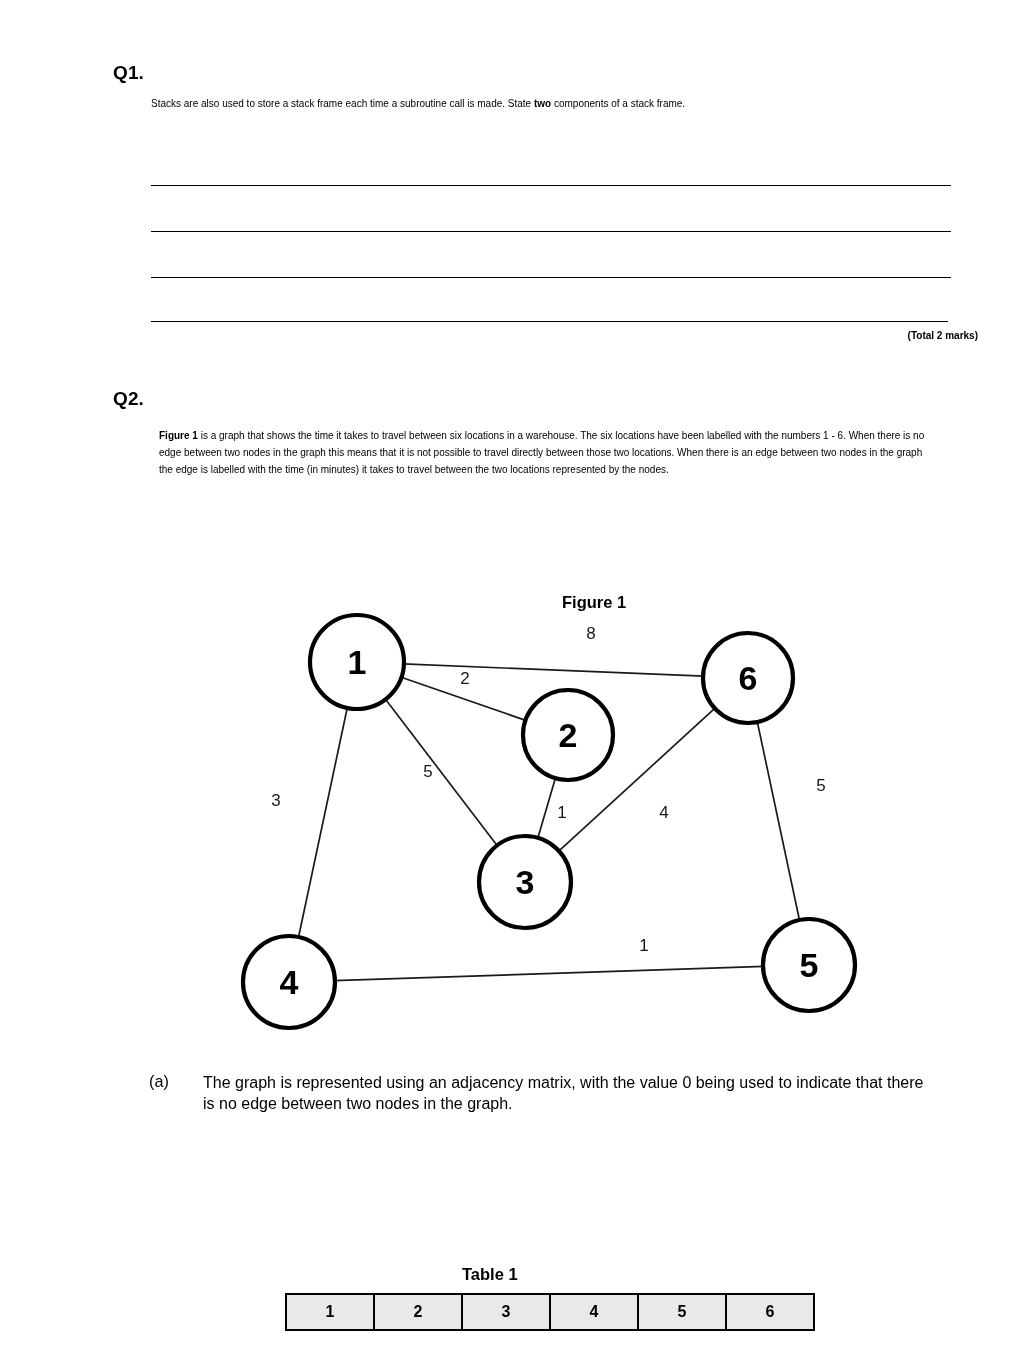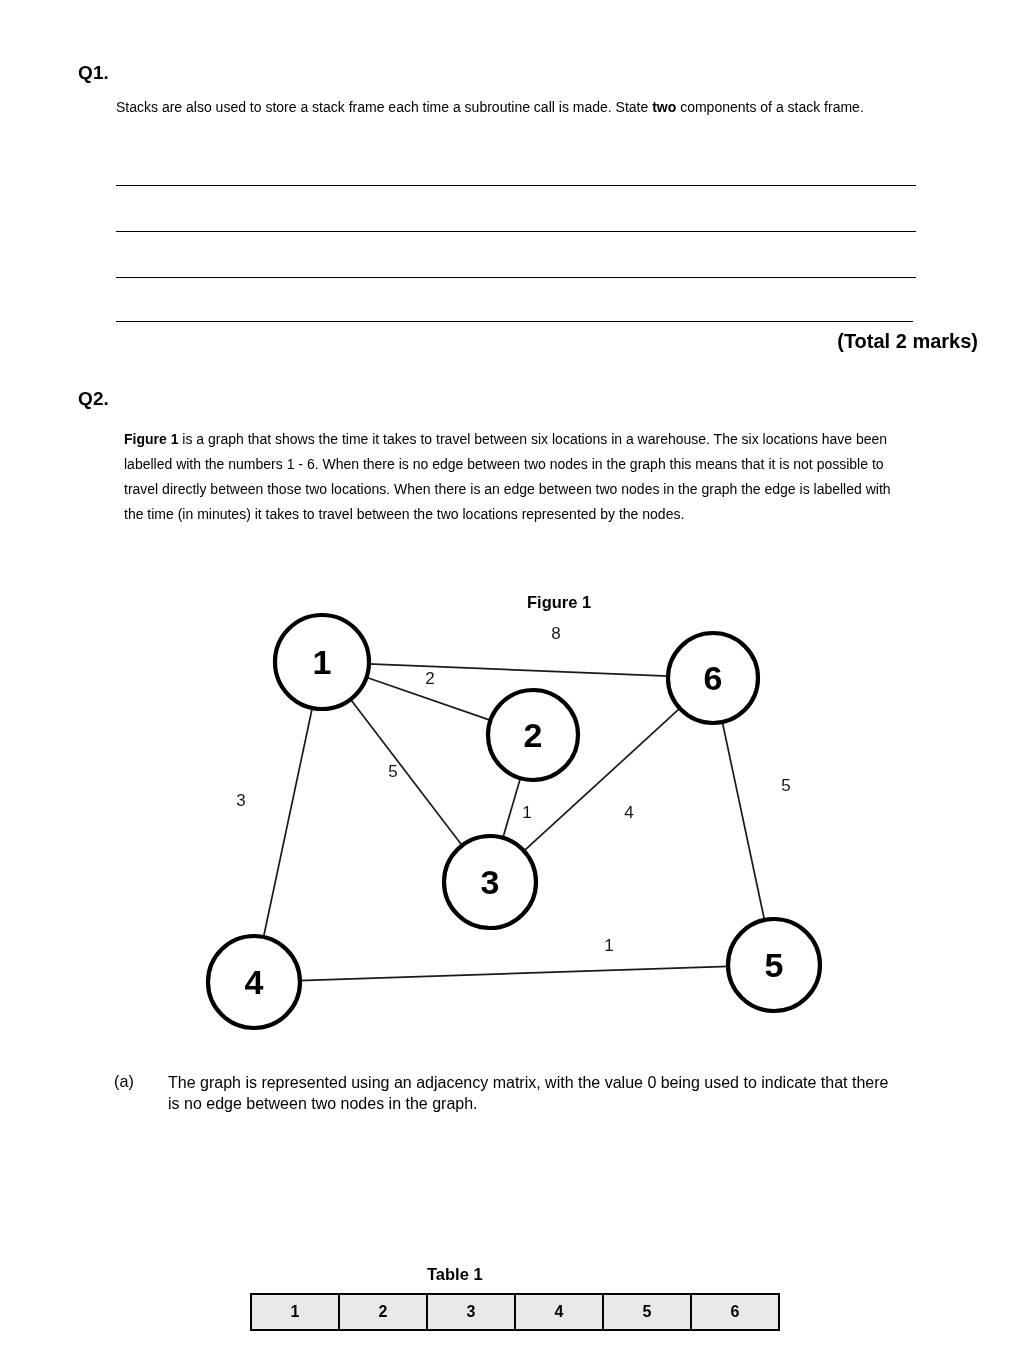--- a/index.html
+++ b/index.html
@@ -12,36 +12,37 @@
     height: 1364px;
     position: relative;
     font-family: "Liberation Sans", sans-serif;
     color: #000000;
     overflow: hidden;
   }
 
   .page {
     position: absolute;
     inset: 0;
+    margin-left: 35px;
   }
 
   
   .q-label {
     position: absolute;
     font-weight: bold;
     font-size: 19px;
     letter-spacing: 0.1px;
   }
   #q1-label { left: 78px;  top: 62px; }
   #q2-label { left: 78px;  top: 388px; }
 
   .q-body {
     position: absolute;
-    font-size: 14px;
-    line-height: 25px;
+    font-size: 10px;
+    line-height: 17px;
   }
   #q1-body { left: 116px; top: 95px;  width: 810px; }
   #q2-body { left: 124px; top: 427px; width: 770px; }
 
   .q-body b { font-weight: bold; }
 
   
   .answer-line {
     position: absolute;
     left: 116px;
@@ -52,21 +53,21 @@
   #ans-line-1 { top: 185px; }
   #ans-line-2 { top: 231px; }
   #ans-line-3 { top: 277px; }
   #ans-line-4 { top: 321px; width: 797px; }
 
   #total-marks {
     position: absolute;
     right: 36px;
     top: 330px;
     font-weight: bold;
-    font-size: 20px;
+    font-size: 10px;
   }
 
   
   #figure-wrap {
     position: absolute;
     left: 0;
     top: 0;
     width: 1014px;
     height: 1364px;
     pointer-events: none;

